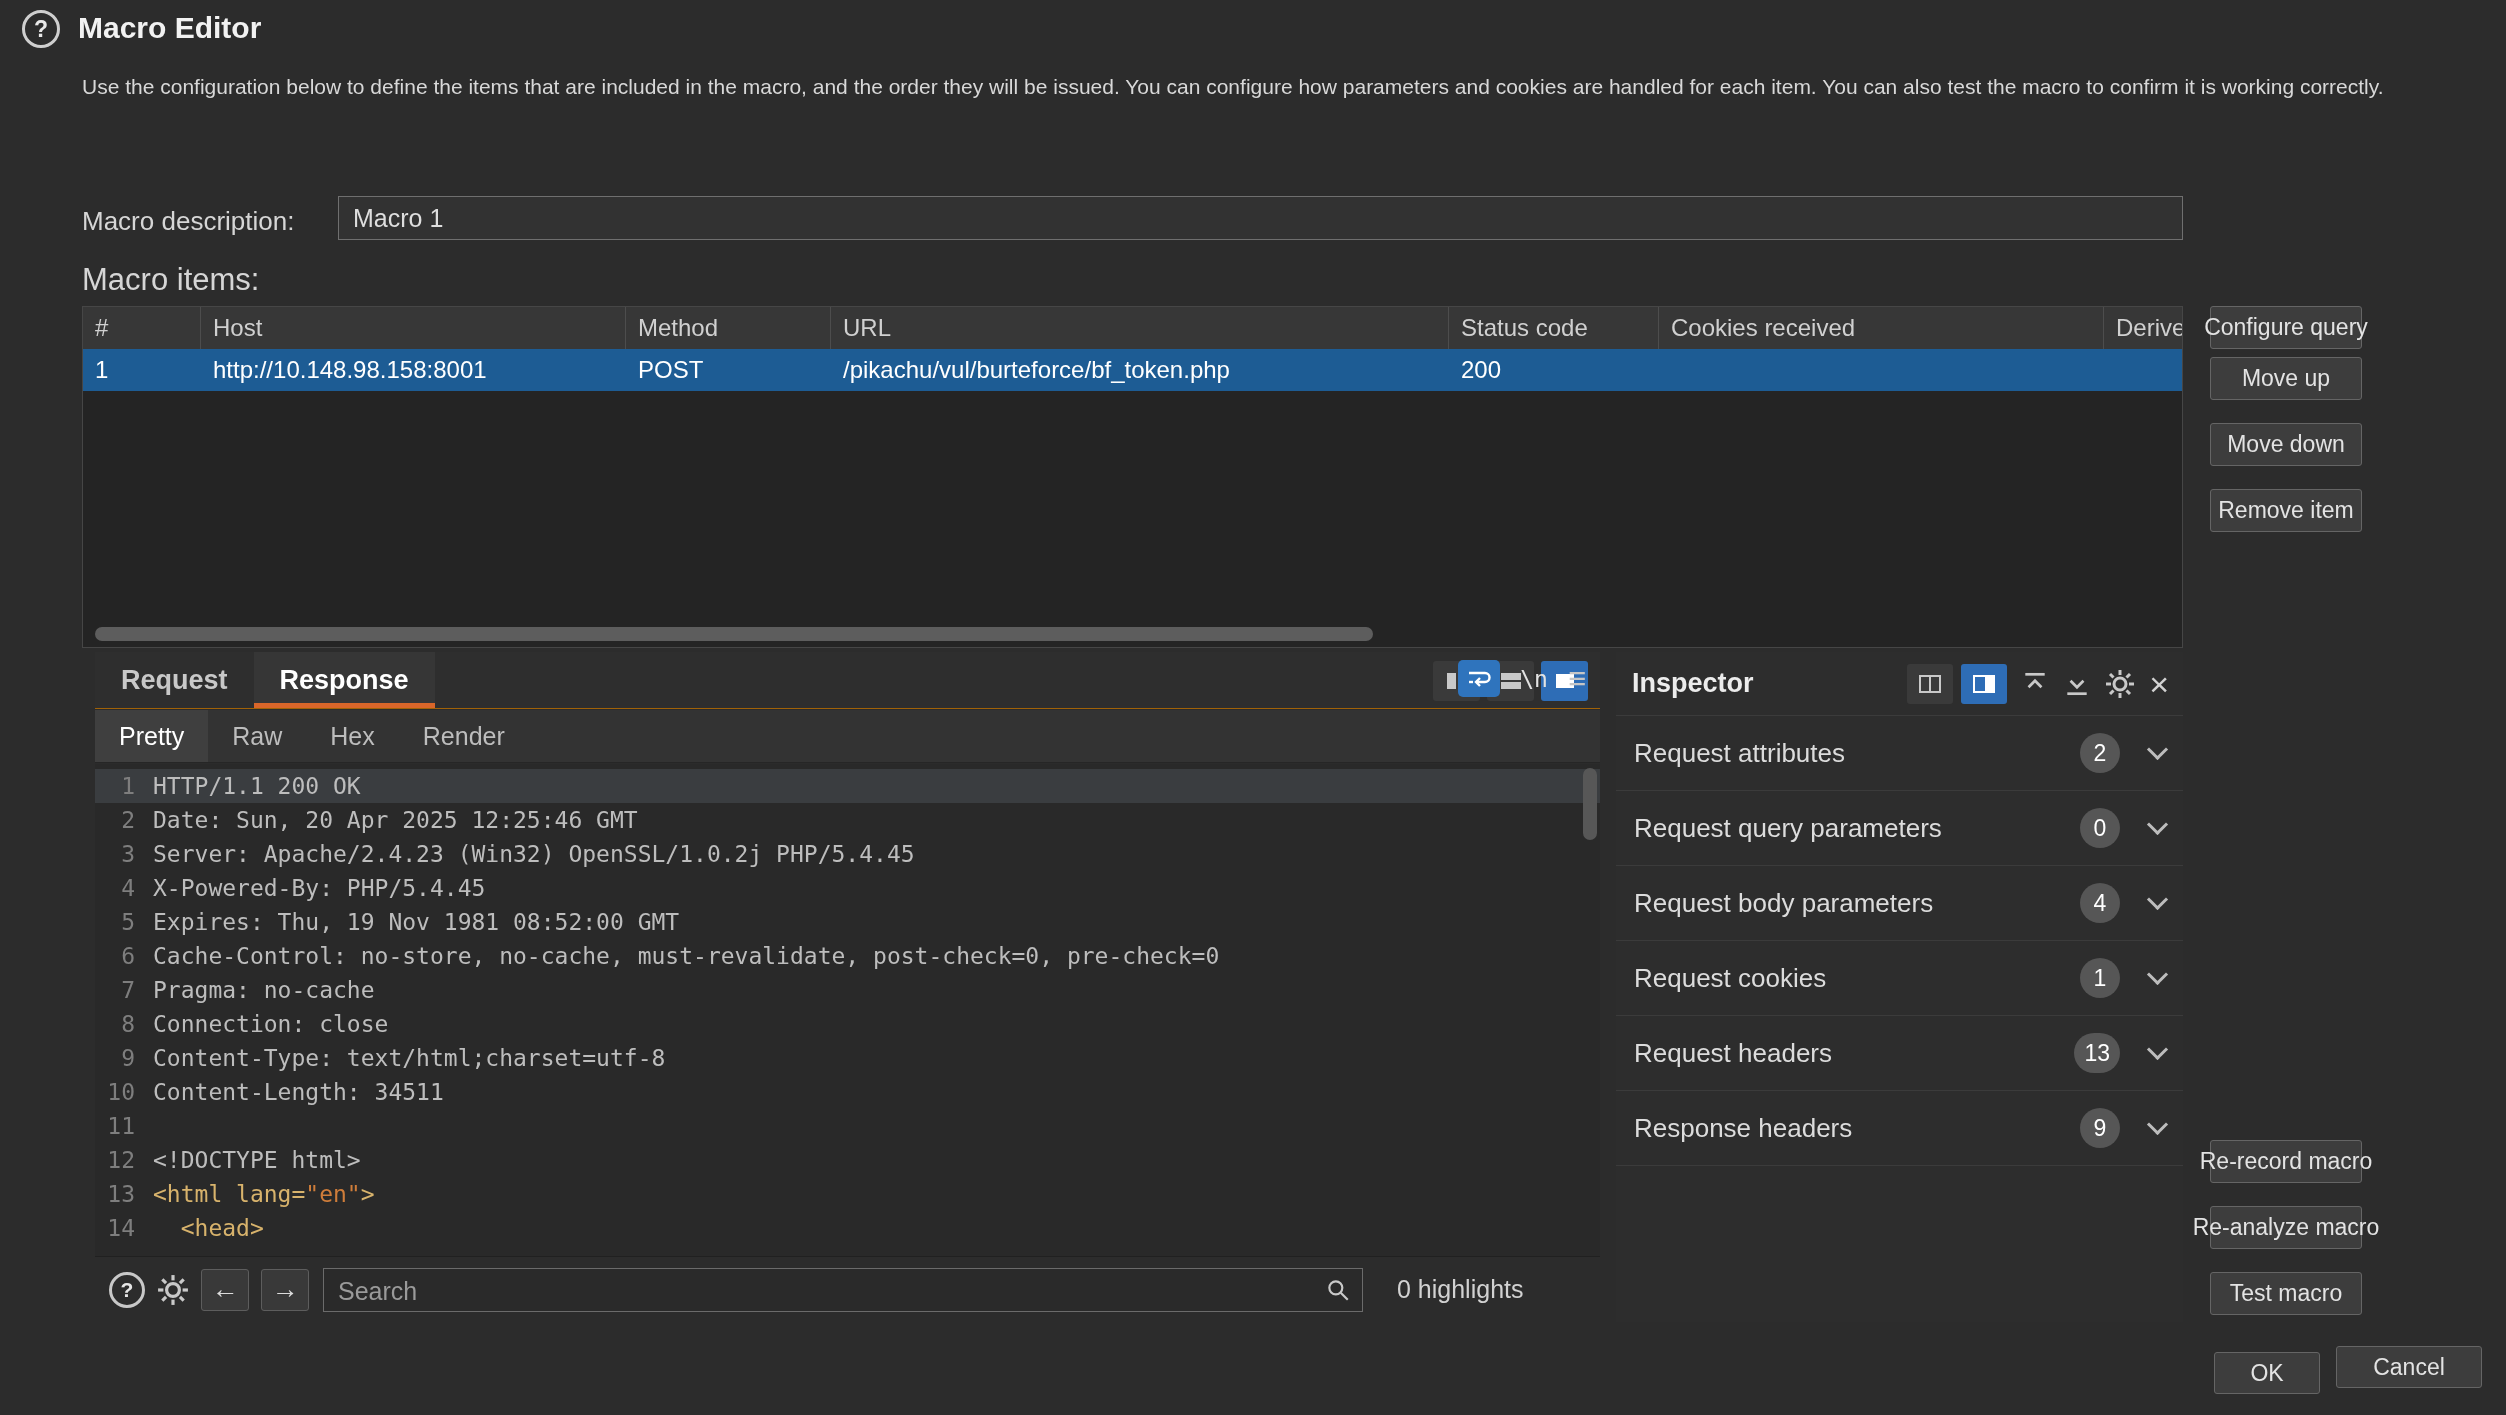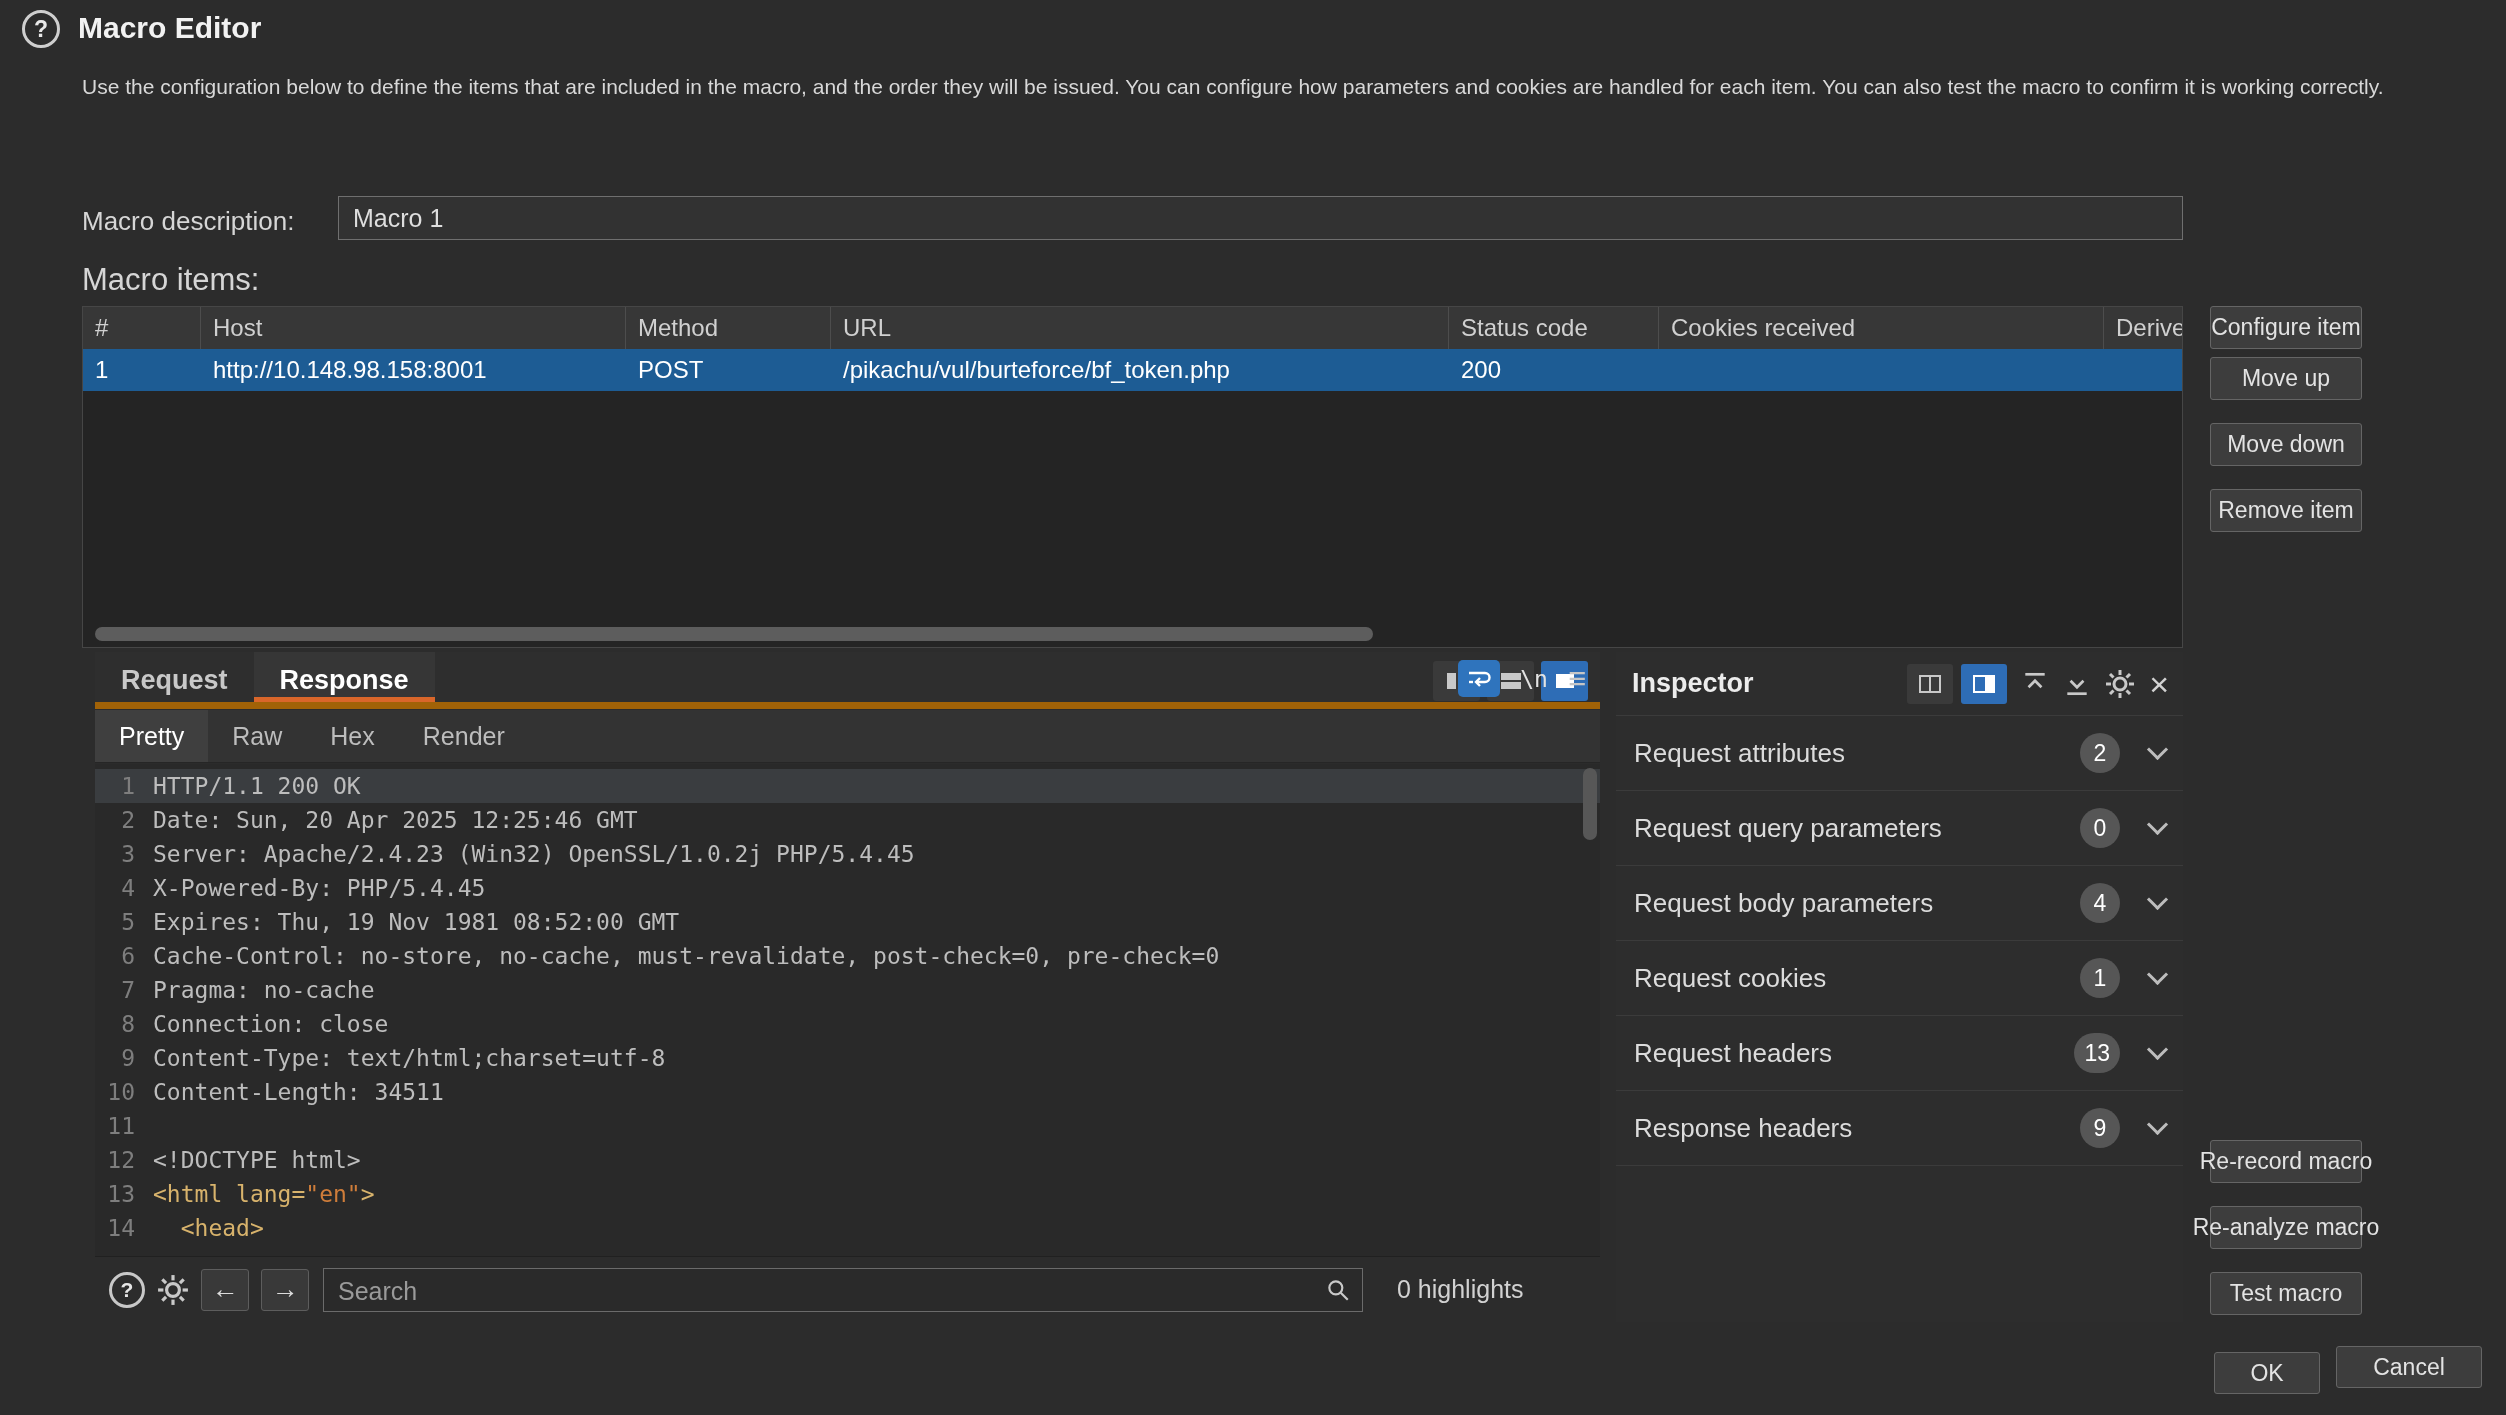--- a/index.html
+++ b/index.html
@@ -40,21 +40,21 @@
   .btn { position:absolute; left:2210px; width:152px; height:43px; background:#3d3d3d; border:1px solid #656565;
     border-radius:3px; color:#e3e3e3; font-size:23px; display:flex; align-items:center; justify-content:center;
     white-space:nowrap; }
   #btn-configure{top:306px} #btn-moveup{top:357px} #btn-movedown{top:423px} #btn-remove{top:489px}
   #btn-rerecord{top:1140px} #btn-reanalyze{top:1206px} #btn-test{top:1272px}
   #btn-ok{top:1346px; left:2214px; width:106px; height:42px;margin-top:6px;}
   #btn-cancel{top:1346px; left:2336px; width:146px; height:42px;}
 
   
   #editor { left:95px; top:652px; width:1505px; height:670px; background:#2b2b2b; }
-  #tabs-row { position:absolute; top:0; left:0; right:0; height:57px; background:#2e2e2e; border-bottom:7px solid #a16207; display:flex; }
+  #tabs-row { position:absolute; top:0; left:0; right:0; height:57px; background:#2e2e2e; border-bottom:1px solid #a16207; display:flex; }
   .tab { padding:0 26px; line-height:57px; font-size:27px; font-weight:bold; color:#c8c8c8; }
   .tab.selected { color:#fff; background:#363636; box-shadow:inset 0 -5px 0 #d9662a; }
   #layout-btns { position:absolute; right:12px; top:9px; display:flex; gap:7px; }
   .layout-btn { width:47px; height:40px; background:#3a3a3a; border-radius:3px; display:flex; align-items:center; justify-content:center; }
   .layout-btn.blue { background:#2e6db6; }
 
   #subtabs-row { position:absolute; top:58px; left:0; right:0; height:53px; background:#333333; border-bottom:1px solid #262626; display:flex; }
   .subtab { padding:0 24px; line-height:53px; font-size:25px; color:#bdbdbd; }
   .subtab.selected { background:#3f3f3f; color:#fff; }
   #subtab-icons { position:absolute; right:14px; top:8px; display:flex; align-items:center; gap:20px; }
@@ -131,21 +131,21 @@
           <div class="td c2">POST</div>
           <div class="td c3">/pikachu/vul/burteforce/bf_token.php</div>
           <div class="td c4">200</div>
           <div class="td c5"></div>
           <div class="td c6"></div>
         </div>
       </div>
     <div id="hscroll-thumb"></div>
   </div>
 
-  <div class="btn" id="btn-configure">Configure item</div>
+  <div class="btn" id="btn-configure">Configure query</div>
   <div class="btn" id="btn-moveup">Move up</div>
   <div class="btn" id="btn-movedown">Move down</div>
   <div class="btn" id="btn-remove">Remove item</div>
 
   <div class="abs" id="editor">
     <div id="tabs-row">
         <div class="tab">Request</div>
         <div class="tab selected">Response</div>
       </div>
     <div id="layout-btns">

